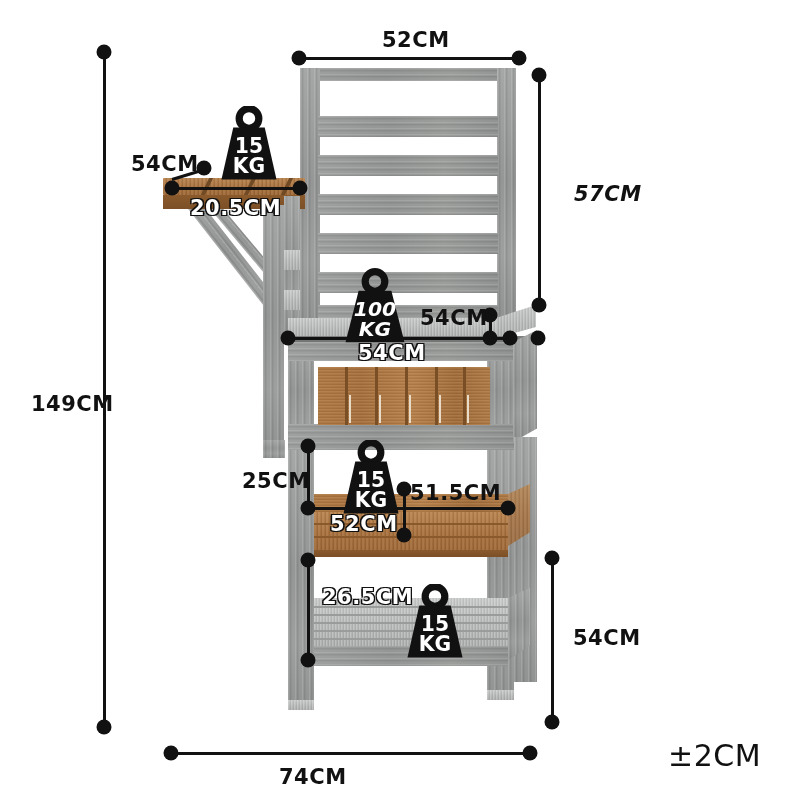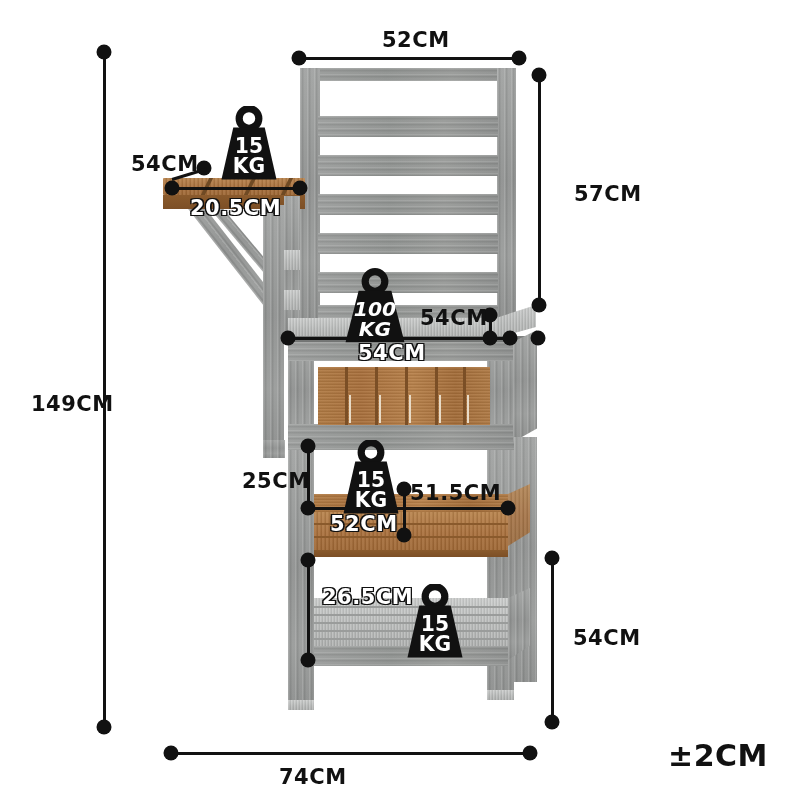--- a/index.html
+++ b/index.html
@@ -80,21 +80,21 @@
     font-family: "DejaVu Sans", "Liberation Sans", sans-serif;
   }
   .dim-label.on-art {
     color: #fff;
     text-shadow:
       -1.4px -1.4px 0 #111, 1.4px -1.4px 0 #111,
       -1.4px 1.4px 0 #111, 1.4px 1.4px 0 #111;
   }
   .tolerance {
     position: absolute;
-    color: #111; font-weight: 700; font-size: 30px;
+    color: #111; font-weight: 400; font-size: 30px;
     letter-spacing: .5px;
   }
 
   
   .weight { position: absolute; width: 66px; height: 76px; }
   .weight svg { display: block; width: 100%; height: 100%; }
 </style>
 </head>
 <body>
 
@@ -196,21 +196,21 @@
     <div class="dot" style="left:299px; top:58px;"></div>
     <div class="dim-line dim-h" style="left:299px; top:57px; width:220px;"></div>
     <div class="dot" style="left:519px; top:58px;"></div>
     <div class="dim-label" style="left:382px; top:28px;">52CM</div>
   </div>
 
   <div>
     <div class="dot" style="left:539px; top:75px;"></div>
     <div class="dim-line dim-v" style="left:538px; top:75px; height:230px;"></div>
     <div class="dot" style="left:539px; top:305px;"></div>
-    <div class="dim-label" style="left:574px; top:182px;">57CM</div>
+    <div class="dim-label" style="left:574px; top:182px;font-style:italic;">57CM</div>
   </div>
 
   <div>
     <div class="dot" style="left:204px; top:168px;"></div>
     <div class="dim-line dim-h" style="left:172px; top:178px; width:36px; transform:rotate(-17deg); transform-origin:left center;"></div>
     <div class="dot" style="left:172px; top:188px;"></div>
     <div class="dim-label" style="left:131px; top:152px;">54CM</div>
   </div>
 
   <div>

